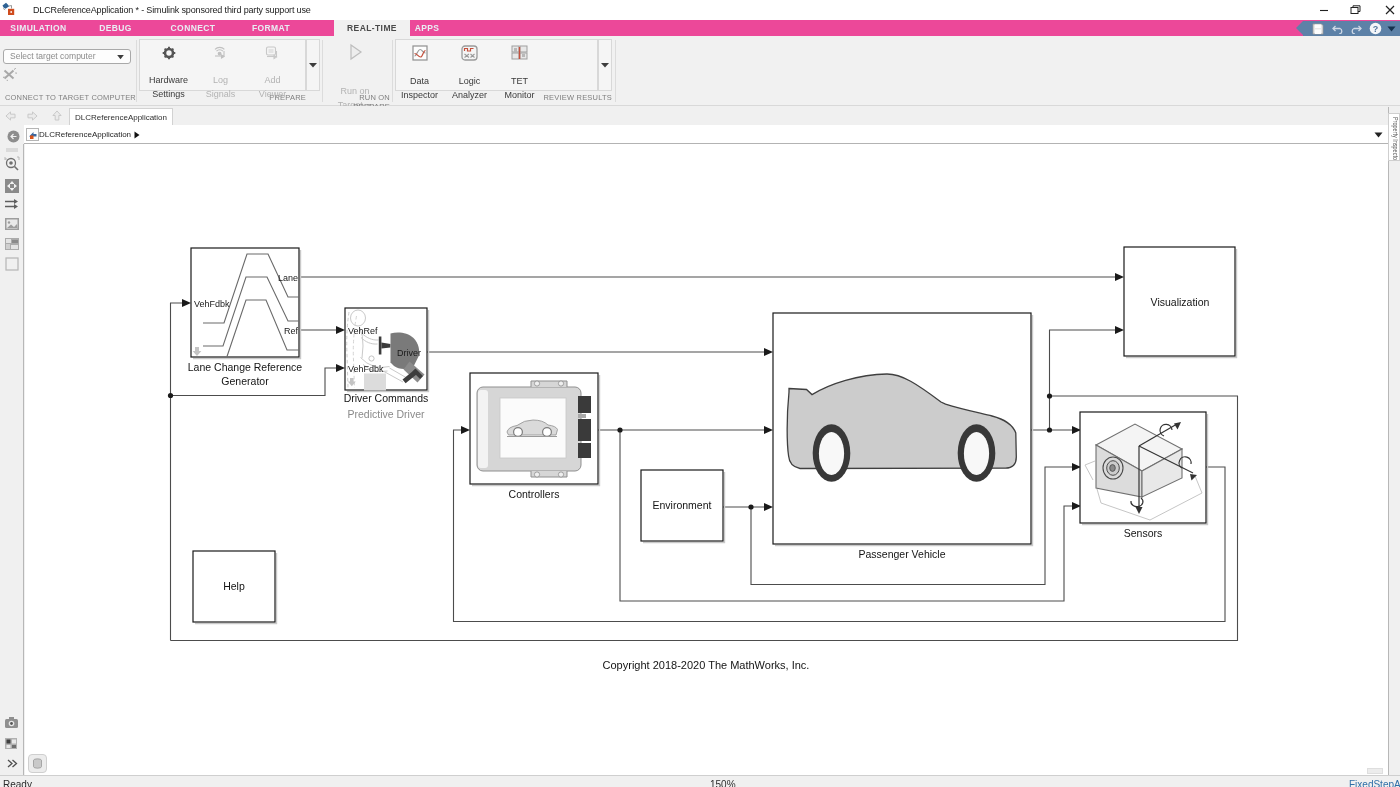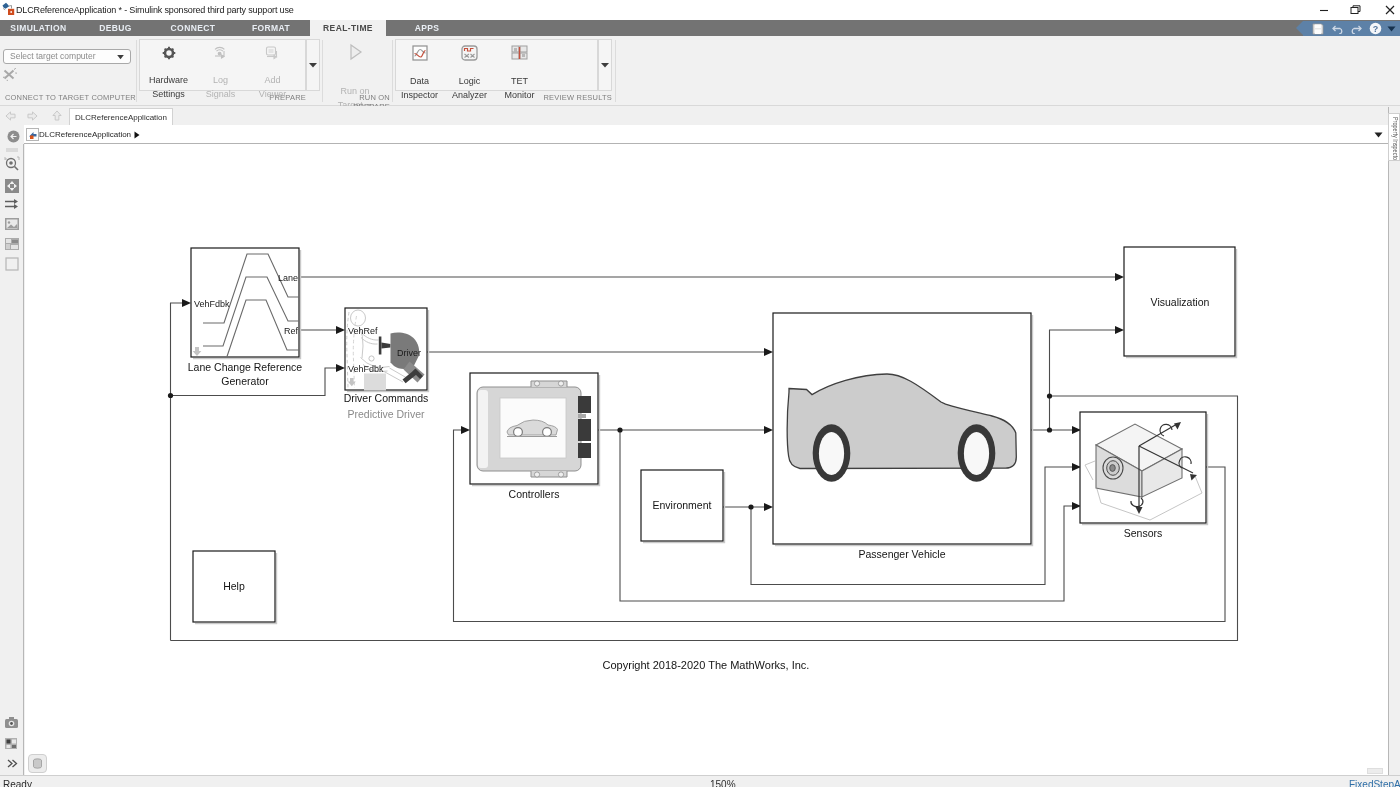--- a/index.html
+++ b/index.html
@@ -1,25 +1,25 @@
 <!DOCTYPE html>
 <html><head><meta charset="utf-8">
 <style>
 *{margin:0;padding:0;box-sizing:border-box;}
 html,body{width:1400px;height:787px;overflow:hidden;}
 body{font-family:"Liberation Sans",sans-serif;background:#f0f0f0;position:relative;}
 .abs{position:absolute;}
 
 #titlebar{left:0;top:0;width:1400px;height:20px;background:#ffffff;}
-#title-text{left:16px;top:5px;font-size:9px;letter-spacing:-0.15px;color:#1a1a1a;}
+#title-text{left:33px;top:5px;font-size:9px;letter-spacing:-0.15px;color:#1a1a1a;}
 .winbtn{top:3px;width:14px;height:14px;color:#222;}
 
-#tabstrip{left:0;top:20px;width:1400px;height:16px;background:#737373;}
+#tabstrip{left:0;top:20px;width:1400px;height:16px;background:#ec4899;}
 .rtab{position:absolute;top:0;height:16px;color:#e9eef4;font-size:8.5px;font-weight:bold;letter-spacing:.4px;text-align:center;line-height:17px;}
-.rtab.active{background:#f1f1f1;color:#4a4a4a;}
+.rtab.active{background:#f1f1f1;color:#4a4a4a;margin-left:24px;}
 #qat{position:absolute;right:0;top:1px;height:15px;width:97px;background:#5d81a7;}
 #qat:before{content:"";position:absolute;left:-7px;top:0;border-top:7.5px solid transparent;border-bottom:7.5px solid transparent;border-right:7px solid #5d81a7;}
 
 #toolbar{left:0;top:36px;width:1400px;height:70px;background:#f1f1f1;border-bottom:1px solid #d9d9d9;}
 .sep{position:absolute;top:4px;width:1px;height:62px;background:#dcdcdc;}
 .seclabel{position:absolute;top:57px;font-size:7.5px;color:#7f7f7f;text-align:right;letter-spacing:.2px;}
 .panelbox{position:absolute;top:3px;height:52px;background:#f5f5f5;border:1px solid #d8d8d8;}
 .btn{position:absolute;top:5px;text-align:center;}
 .btn .lbl{font-size:9px;color:#3a3a3a;line-height:13.5px;margin-top:10px;}
 .btn.dis .lbl{color:#b3b3b3;}

